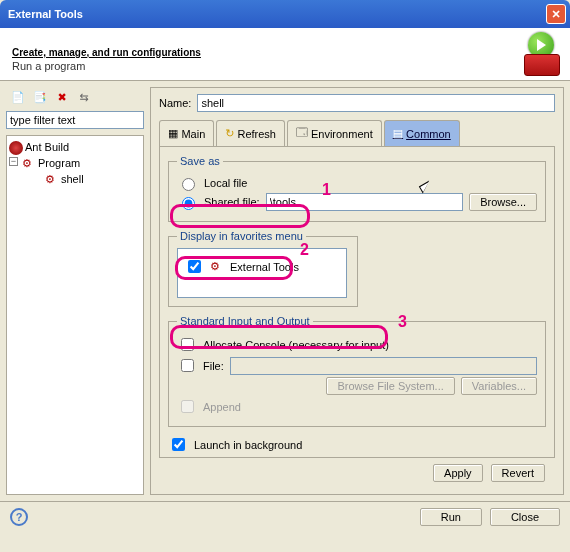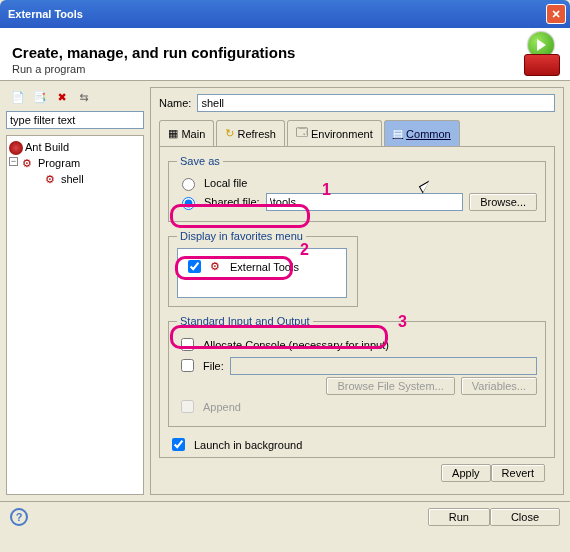--- a/index.html
+++ b/index.html
@@ -1,21 +1,21 @@
 <!DOCTYPE html>
 <html><head>
 <meta charset="utf-8">
 <style>
   * { box-sizing: border-box; font-family: Tahoma, sans-serif; font-size: 11px; }
   body { margin: 0; background: #ece9d8; width: 570px; height: 552px; overflow: hidden; }
   .titlebar { height: 28px; background: linear-gradient(#3b77d6,#2a5bc6); color: #fff; display: flex; align-items: center; padding: 0 4px 0 8px; font-size: 13px; font-weight: bold; border-radius: 6px 6px 0 0;}
   .titlebar .close { margin-left: auto; width: 20px; height: 20px; background: #e55937; border: 1px solid #fff; border-radius: 3px; display:flex;align-items:center;justify-content:center;color:#fff;font-weight:bold;}
   .header { padding: 6px 10px 4px 12px; background:#fff; display:flex; align-items:center;}
   .header .htxt { flex:1 }
-  .header h1 { font-size:15px; font-weight:bold; margin:8px 0 2px 0; }
+  .header h1 { font-size:10px; font-weight:bold; margin:8px 0 2px 0;text-decoration:underline; }
   .header .sub { font-size:11px; color:#333; }
   .runicon { position:relative; width:56px; height:42px; }
   .runicon .play { position:absolute; right:6px; top:-2px; width:26px;height:26px; border-radius:50%; background:radial-gradient(circle at 35% 35%, #9be65b, #3ba21a); box-shadow:0 0 2px #555; }
   .runicon .play::after { content:''; position:absolute; left:9px; top:7px; border-left:9px solid #fff; border-top:6px solid transparent; border-bottom:6px solid transparent; }
   .runicon .box { position:absolute; right:0; bottom:0; width:36px; height:22px; background:linear-gradient(#d33,#a11); border-radius:3px; border:1px solid #700;}
   .sep { height:1px; background:#aca899; }
   .body { display:flex; height: 420px; padding:6px; gap:6px; }
   .left { width:138px; display:flex; flex-direction:column; }
   .toolbar { display:flex; gap:6px; padding:2px 4px 6px 4px; }
   .ticon { width:16px;height:16px; display:flex;align-items:center;justify-content:center; color:#666;}
@@ -38,21 +38,21 @@
   .row { display:flex; align-items:center; gap:6px; margin:2px 0;}
   .btn { border:1px solid #aca899; background:#ece9d8; padding:2px 10px; border-radius:2px; box-shadow:inset 1px 1px #fff;}
   .btn.disabled { color:#999; }
   input[type=text].txt { border:1px solid #7f9db9; padding:2px 3px; background:#fff; }
   input[type=text].txt:disabled, select:disabled { background:#ece9d8; color:#888;}
   .twocol { display:flex; gap:10px; }
   .favbox { border:1px solid #7f9db9; background:#fff; padding:6px; height:50px; width:170px;}
   .hl { position:absolute; border:3px solid #e4007f; border-radius:10px; pointer-events:none; }
   .ann { position:absolute; color:#e4007f; font-weight:bold; font-size:16px; pointer-events:none;}
   .footer { display:flex; justify-content:space-between; align-items:center; padding:6px 10px; }
-  .footer .btns, .dlgbtns { display:flex; }
+  .footer .btns, .dlgbtns { display:flex; gap:8px; }
   .dlgfoot { display:flex; justify-content:space-between; align-items:center; padding:6px 10px 10px 10px; border-top:1px solid #aca899;}
   .help { width:18px;height:18px;border:2px solid #4a7ac9;border-radius:50%;color:#4a7ac9;display:flex;align-items:center;justify-content:center;font-weight:bold;}
   select { border:1px solid #7f9db9; background:#fff; padding:1px 2px;}
   .mainwrap { position:relative; }
   .cursor { position:absolute; width:14px; height:20px; pointer-events:none; }
   .cursor::before { content:''; position:absolute; left:0; top:0; border-left:12px solid #000; border-bottom:8px solid transparent; border-top:0; transform: rotate(-30deg); }
   .cursor::after { content:''; position:absolute; left:1px; top:1px; border-left:10px solid #fff; border-bottom:6px solid transparent; transform: rotate(-30deg); }
 </style>
 </head>
 <body>

